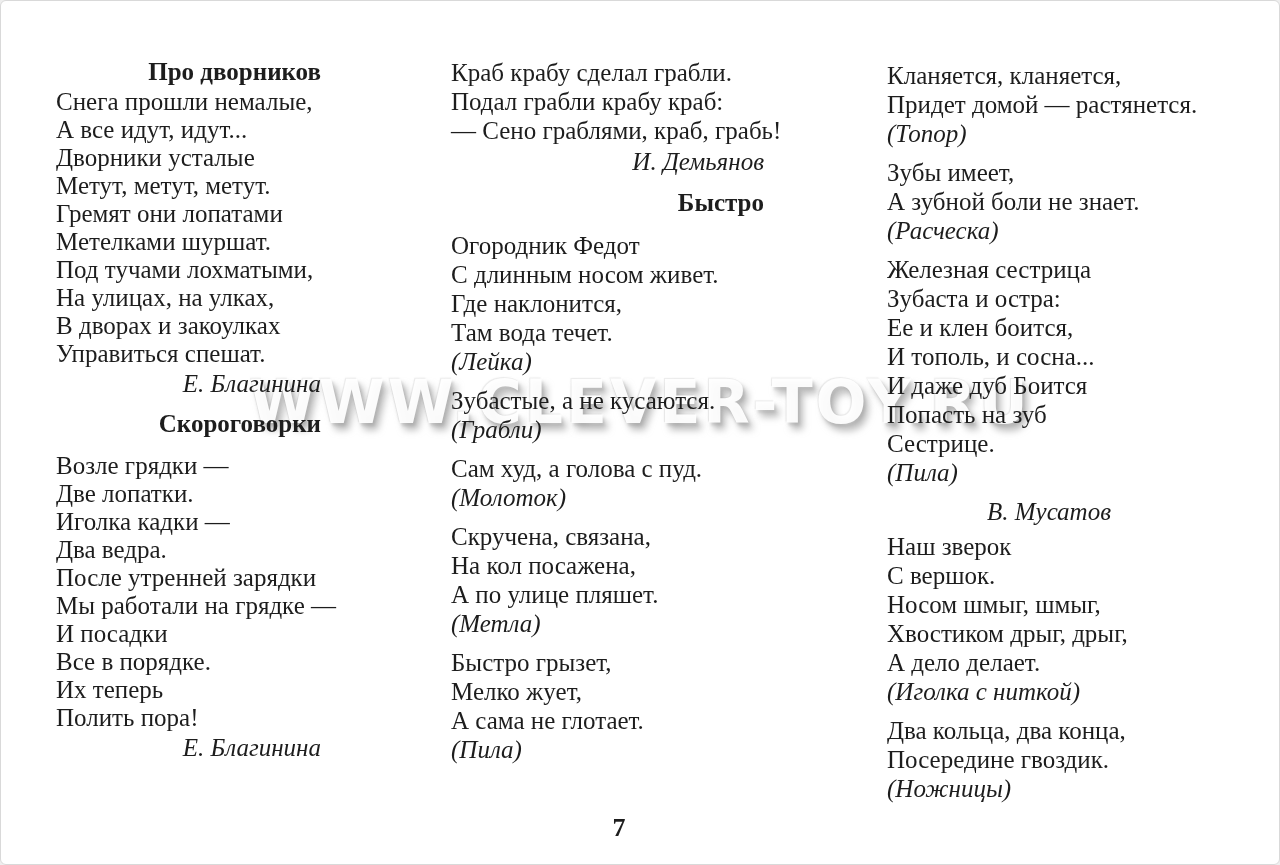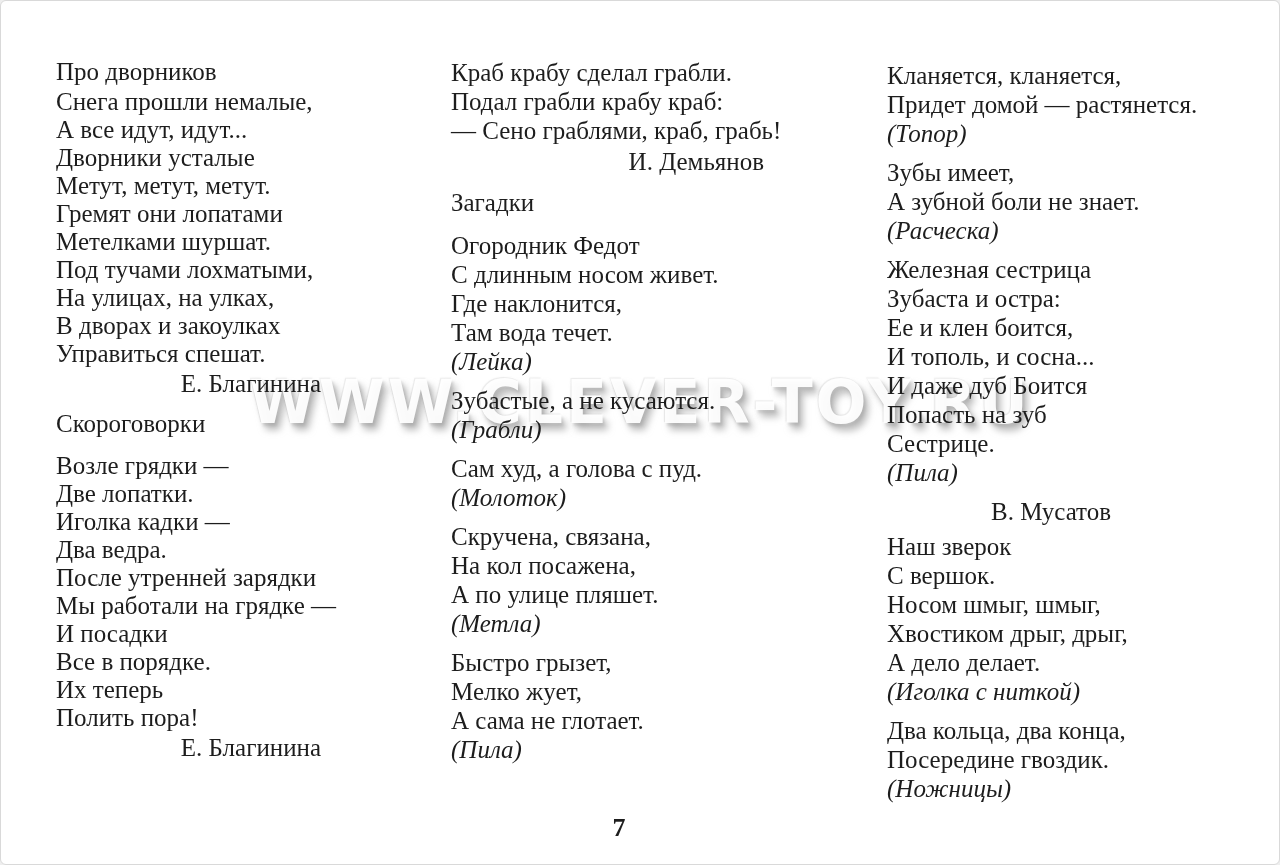--- a/index.html
+++ b/index.html
@@ -35,27 +35,28 @@
   .col{
     position:absolute;
     z-index:2;
     font-size:25px;
   }
   .col .pline{white-space:nowrap;}
   .col-0{left:55px;  top:57px; width:265px; line-height:28px;}
   .col-1{left:450px; top:57px; width:313px; line-height:29px;}
   .col-2{left:886px; top:60px; width:296px; line-height:29px;}
   .heading{
-    font-weight:normal;
-    text-align:left;
+    font-weight:bold;
+    text-align:right;
     white-space:nowrap;
   }
   .col .heading + .pline{margin-top:2px;}
   .col .pline + .heading, .col .author + .heading{margin-top:12px; margin-bottom:14px;}
   .author{
+    font-style:italic;
     text-align:right;
     margin:2px 0 6px 0;
     white-space:nowrap;
   }
   .answer{
     font-style:italic;
     text-align:left;
     margin-bottom:10px;
     white-space:nowrap;
   }
@@ -104,21 +105,21 @@
       <div class="pline">Все в порядке.</div>
       <div class="pline">Их теперь</div>
       <div class="pline">Полить пора!</div>
       <div class="author">Е. Благинина</div>
     </div>
   <div class="col col-1">
       <div class="pline">Краб крабу сделал грабли.</div>
       <div class="pline">Подал грабли крабу краб:</div>
       <div class="pline">— Сено граблями, краб, грабь!</div>
       <div class="author">И. Демьянов</div>
-      <div class="heading">Загадки</div>
+      <div class="heading">Быстро</div>
       <div class="pline">Огородник Федот</div>
       <div class="pline">С длинным носом живет.</div>
       <div class="pline">Где наклонится,</div>
       <div class="pline">Там вода течет.</div>
       <div class="answer">(Лейка)</div>
       <div class="pline">Зубастые, а не кусаются.</div>
       <div class="answer">(Грабли)</div>
       <div class="pline">Сам худ, а голова с пуд.</div>
       <div class="answer">(Молоток)</div>
       <div class="pline">Скручена, связана,</div>

